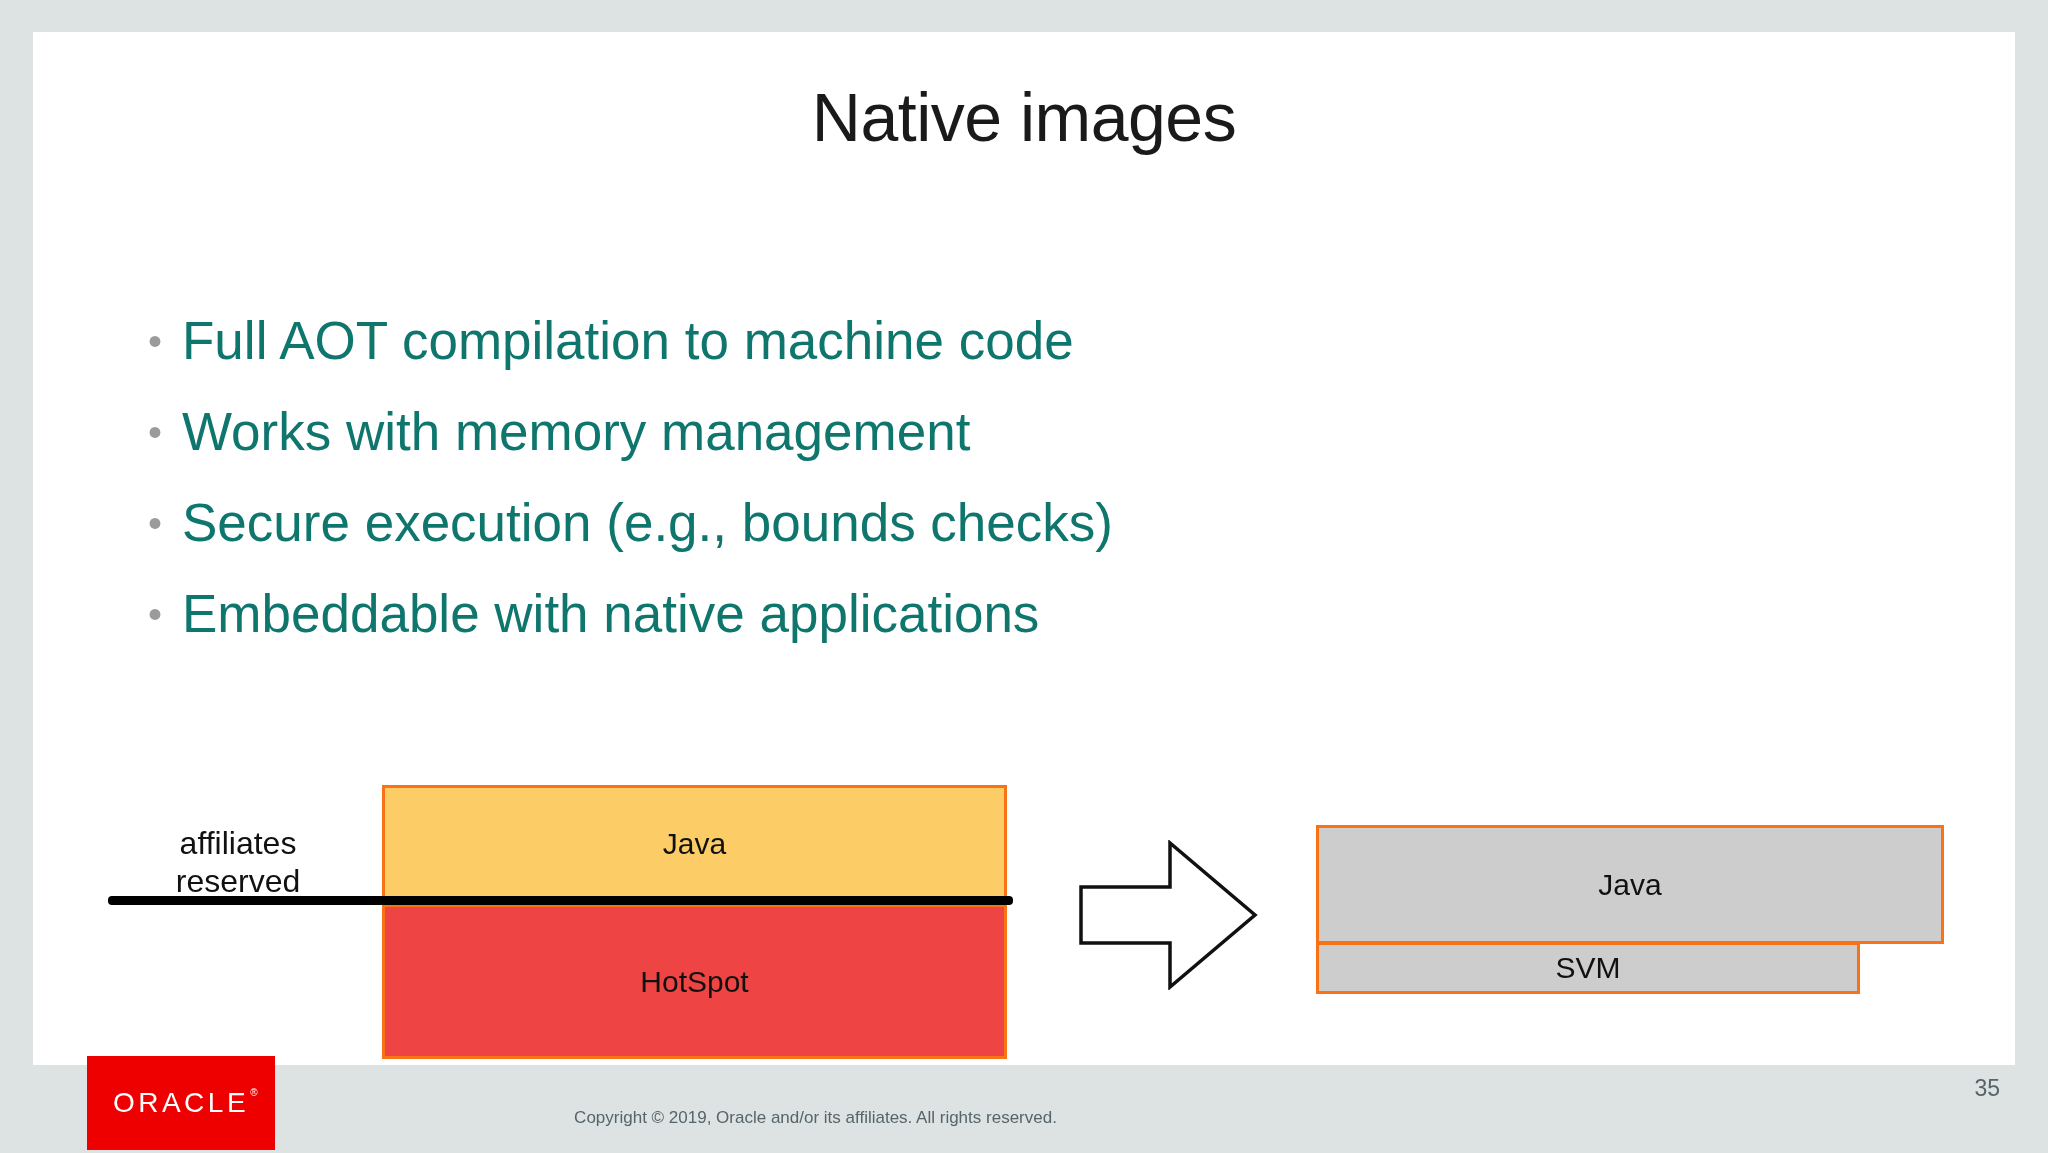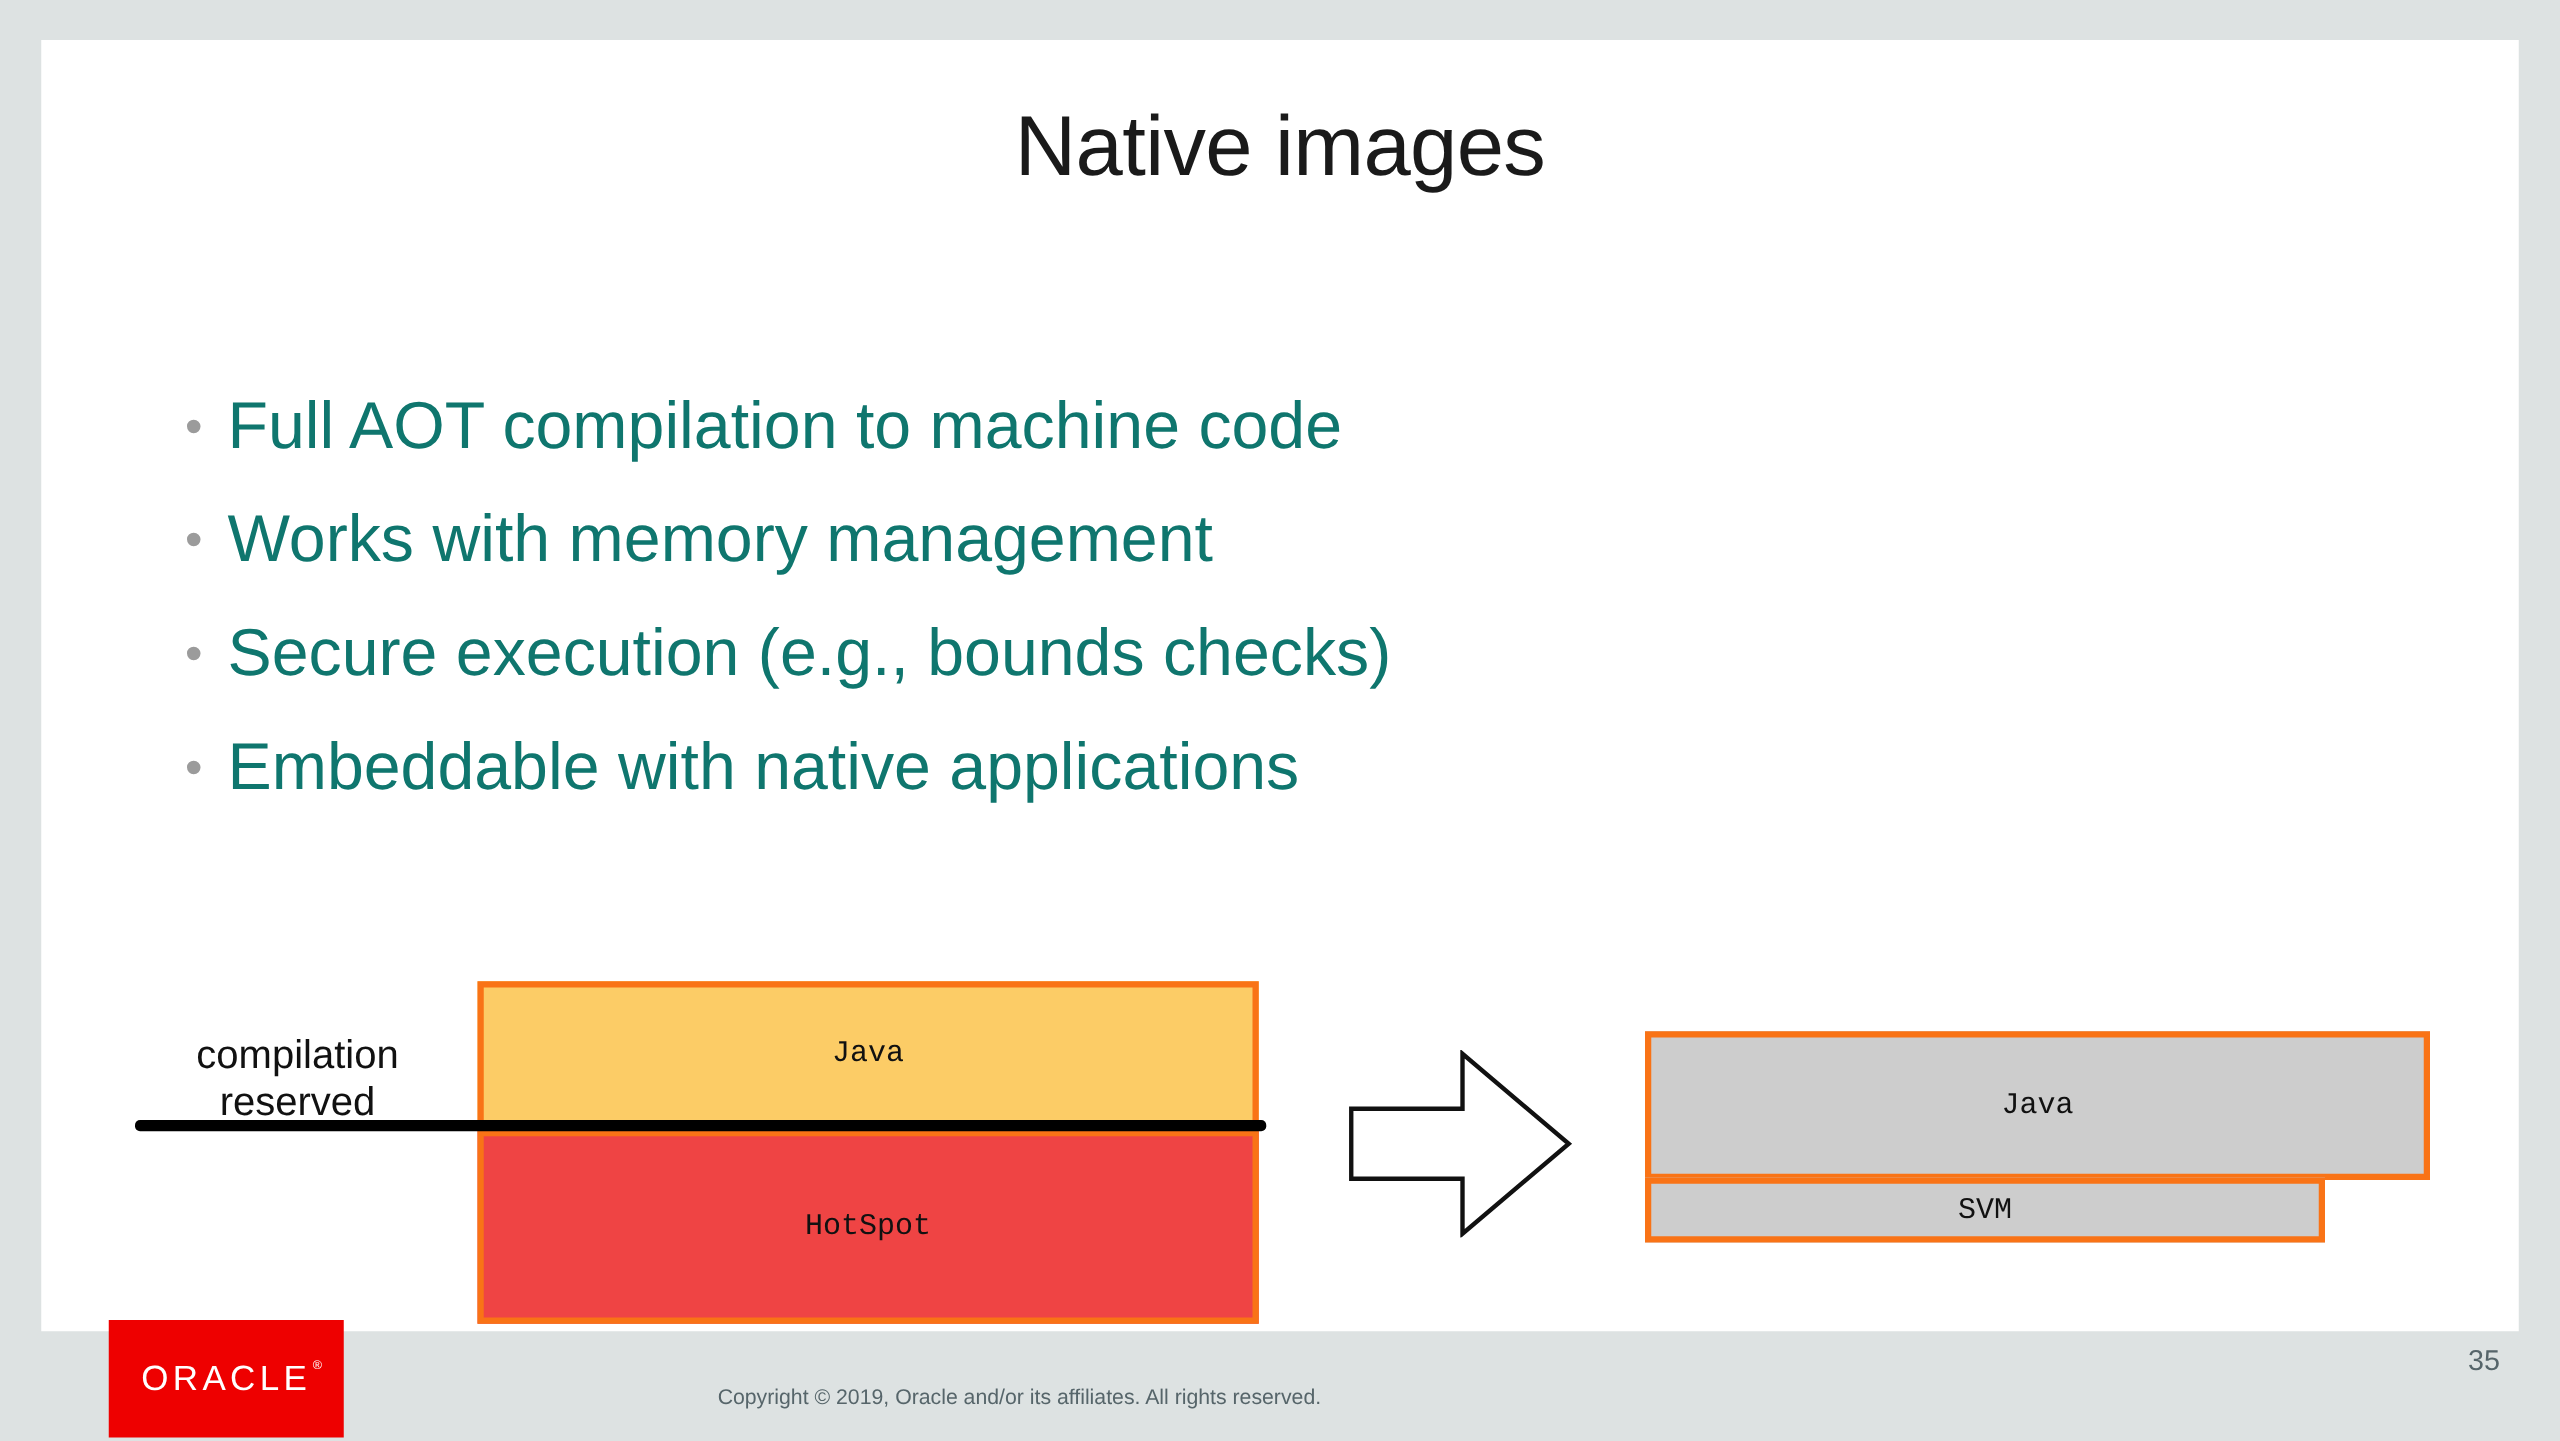--- a/index.html
+++ b/index.html
@@ -88,27 +88,26 @@
     color: #111;
     line-height: 1.18;
   }
   #label-dynamic { left: 75px;  top: 793px; }
   #label-native  { left: 75px;  top: 918px; }
 
   
   .stack-box {
     position: absolute;
     box-sizing: border-box;
-    border: 5px solid #f97316;
+    border: 3px solid #f97316;
     display: flex;
     align-items: center;
     justify-content: center;
-    font-size: 24px;
+    font-size: 30px;
     color: #111;
-    font-family: Liberation Mono, monospace;
   }
   #box-java-left {
     left: 349px; top: 753px; width: 625px; height: 117px;
     background: #fccc66;
   }
   #box-hotspot {
     left: 349px; top: 872px; width: 625px; height: 155px;
     background: #ef4444;
   }
   #divider-line {
@@ -214,21 +213,21 @@
     </div>
     <div class="bullet-row">
       <span class="bullet-dot"></span>
       <span class="bullet-text">Embeddable with native applications</span>
     </div>
   </div>
 
   <div id="diagram">
 
     <div class="side-label" id="label-dynamic">
-      <div>compilation</div>
+      <div>affiliates</div>
       <div>reserved</div>
     </div>
 
     <div class="stack-box" id="box-java-left">Java</div>
     <div class="stack-box" id="box-hotspot">HotSpot</div>
     <div id="divider-line"></div>
 
     <svg id="transform-arrow" viewBox="0 0 180 150">
       <polygon points="3,47 92,47 92,3 177,75 92,147 92,103 3,103" fill="#ffffff" stroke="#111111" stroke-width="3.5" stroke-linejoin="miter"></polygon>
     </svg>

